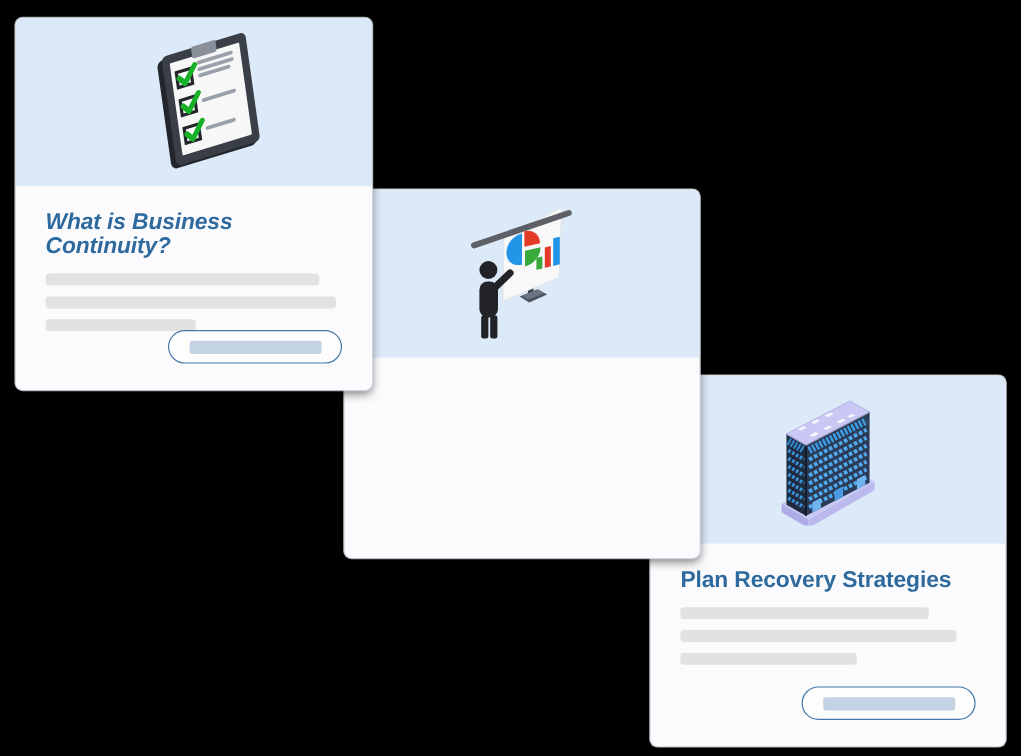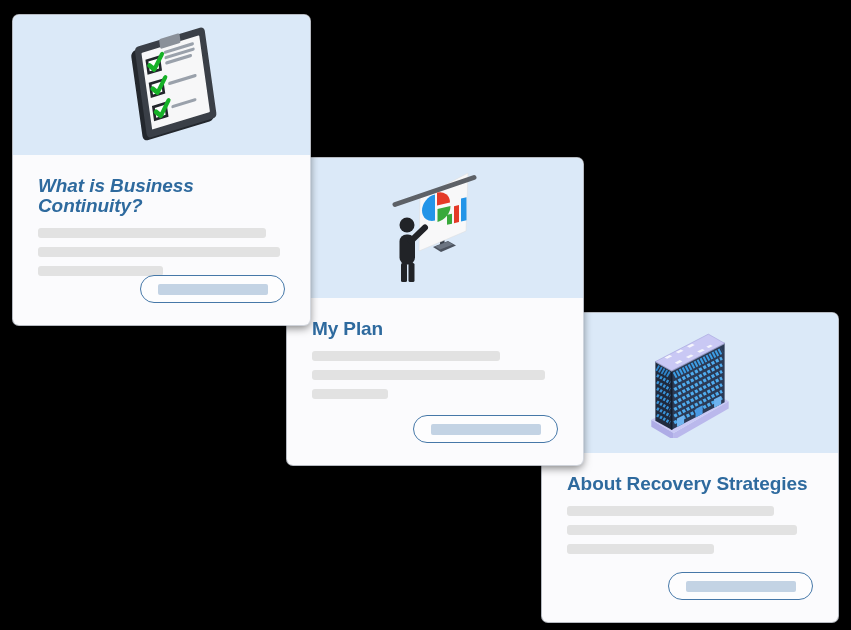--- a/index.html
+++ b/index.html
@@ -111,29 +111,20 @@
 
       <g fill="#212327">
         <circle cx="15" cy="54" r="7.5"></circle>
         <rect x="7.5" y="63.5" width="15.5" height="30" rx="7"></rect>
         <rect x="9" y="92" width="6" height="19" rx="1.5"></rect>
         <rect x="16.5" y="92" width="6" height="19" rx="1.5"></rect>
       </g>
       <line x1="19" y1="70" x2="33" y2="56.5" stroke="#212327" stroke-width="6" stroke-linecap="round"></line>
     </svg>
   </div>
-  <div class="card-body">
-    <h2 class="card-title">My Plan</h2>
-    <div class="ph-line w1"></div>
-    <div class="ph-line w2"></div>
-    <div class="ph-line w3"></div>
-    <button class="card-button">
-      <span class="btn-ph"></span>
-    </button>
-  </div>
 </section>
 
 <section class="card card-3">
   <div class="card-header">
     <svg width="82" height="110" viewBox="0 0 80 108">
 
       <polygon points="2,90 24,103 24,110 2,97" fill="#aeace6"></polygon>
       <polygon points="24,103 78,72 78,79 24,110" fill="#bab8ec"></polygon>
       <polygon points="2,90 58,61 78,72 24,103" fill="#c9c8f4"></polygon>
 
@@ -175,21 +166,21 @@
         <path d="M26 23.5 l5 -2.5 l2.6 1.3 l-5 2.5 z"></path>
         <path d="M37 18 l5 -2.5 l2.6 1.3 l-5 2.5 z"></path>
         <path d="M25 34 l5 -2.5 l2.6 1.3 l-5 2.5 z"></path>
         <path d="M36 28.5 l5 -2.5 l2.6 1.3 l-5 2.5 z"></path>
         <path d="M47 23 l5 -2.5 l2.6 1.3 l-5 2.5 z"></path>
         <path d="M56 18.5 l4 -2 l2.4 1.2 l-4 2 z"></path>
       </g>
     </svg>
   </div>
   <div class="card-body">
-    <h2 class="card-title">About Recovery Strategies</h2>
+    <h2 class="card-title">Plan Recovery Strategies</h2>
     <div class="ph-line w1"></div>
     <div class="ph-line w2"></div>
     <div class="ph-line w3"></div>
     <button class="card-button">
       <span class="btn-ph"></span>
     </button>
   </div>
 </section>
 
 </body></html>

